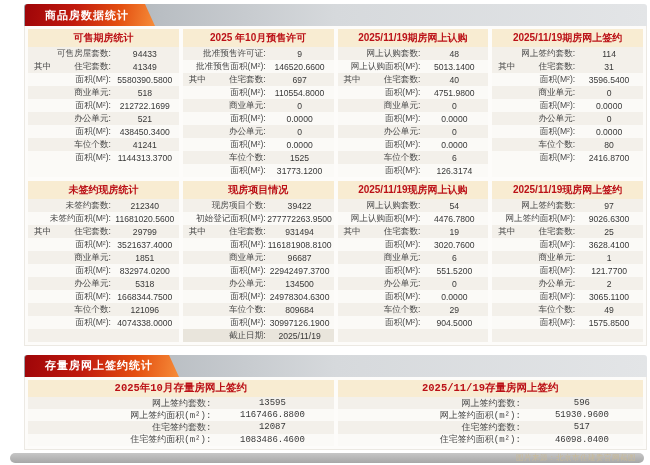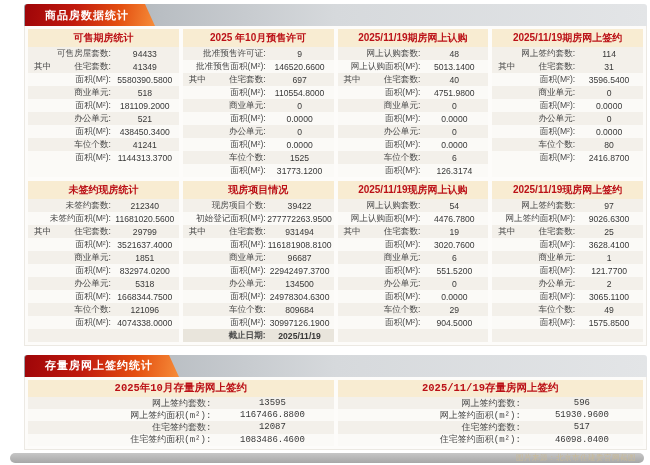--- a/index.html
+++ b/index.html
@@ -35,21 +35,21 @@
     font-size:10px;height:18px;line-height:18px;white-space:nowrap;overflow:hidden;
   }
   .s2 .panel-header{height:17px;line-height:17px;font-size:10.5px;}
   .row{
     position:relative;display:flex;align-items:center;
     height:13px;font-size:8.6px;white-space:nowrap;
   }
   .s2 .row{height:12.2px;font-size:9px;}
   .row.odd{background:#f3f0ea;}
   .row.even{background:#fbfaf7;}
-  .row.footer-date{background:#e9e5dc;color:#3b3b3b;font-weight:bold;}
+  .row.footer-date{background:#e9e5dc;color:#3b3b3b;font-weight:normal;}
   .row .prefix{position:absolute;left:6px;color:#4a4a4a;}
   .row .label{width:55%;text-align:right;color:#4a4a4a;overflow:visible;}
   .row .value{width:45%;text-align:center;color:#383838;}
   .s2 .row .label{width:60%;}
   .s2 .row .value{width:40%;}
   .bottombar{
     margin:3px 6px 0 10px;height:10px;border-radius:6px;position:relative;
     background:linear-gradient(180deg,#c6c6c6,#a7a7a7);
   }
   .watermark{
@@ -79,21 +79,21 @@
         <div class="row even">
           <span class="label">面积(M²):</span>
           <span class="value">5580390.5800</span>
         </div>
         <div class="row odd">
           <span class="label">商业单元:</span>
           <span class="value">518</span>
         </div>
         <div class="row even">
           <span class="label">面积(M²):</span>
-          <span class="value">181109.2000</span>
+          <span class="value">212722.1699</span>
         </div>
         <div class="row odd">
           <span class="label">办公单元:</span>
           <span class="value">521</span>
         </div>
         <div class="row even">
           <span class="label">面积(M²):</span>
           <span class="value">438450.3400</span>
         </div>
         <div class="row odd">

